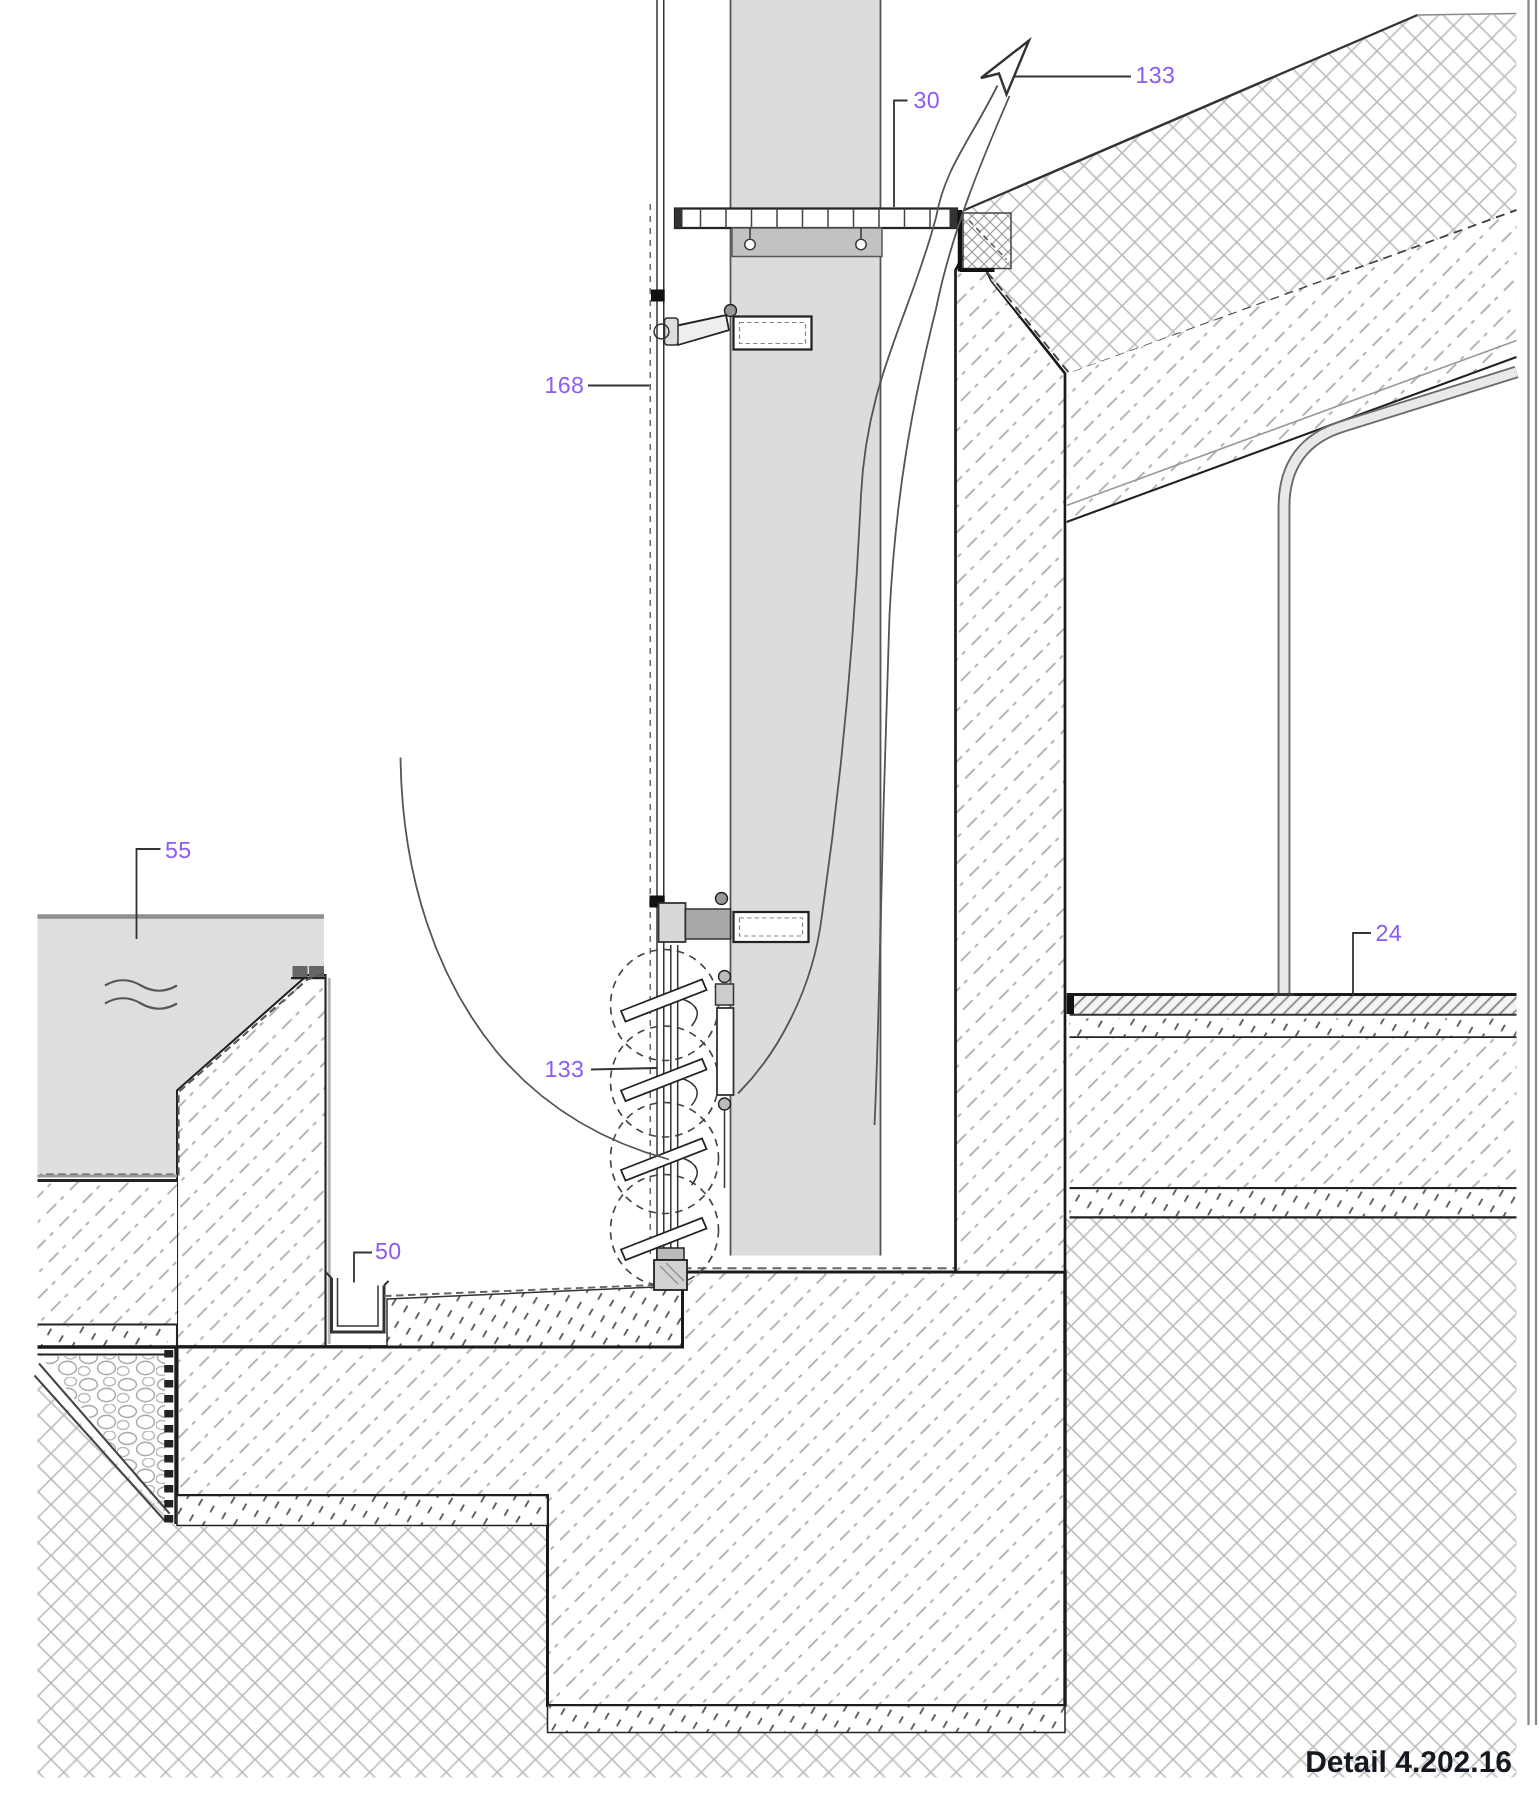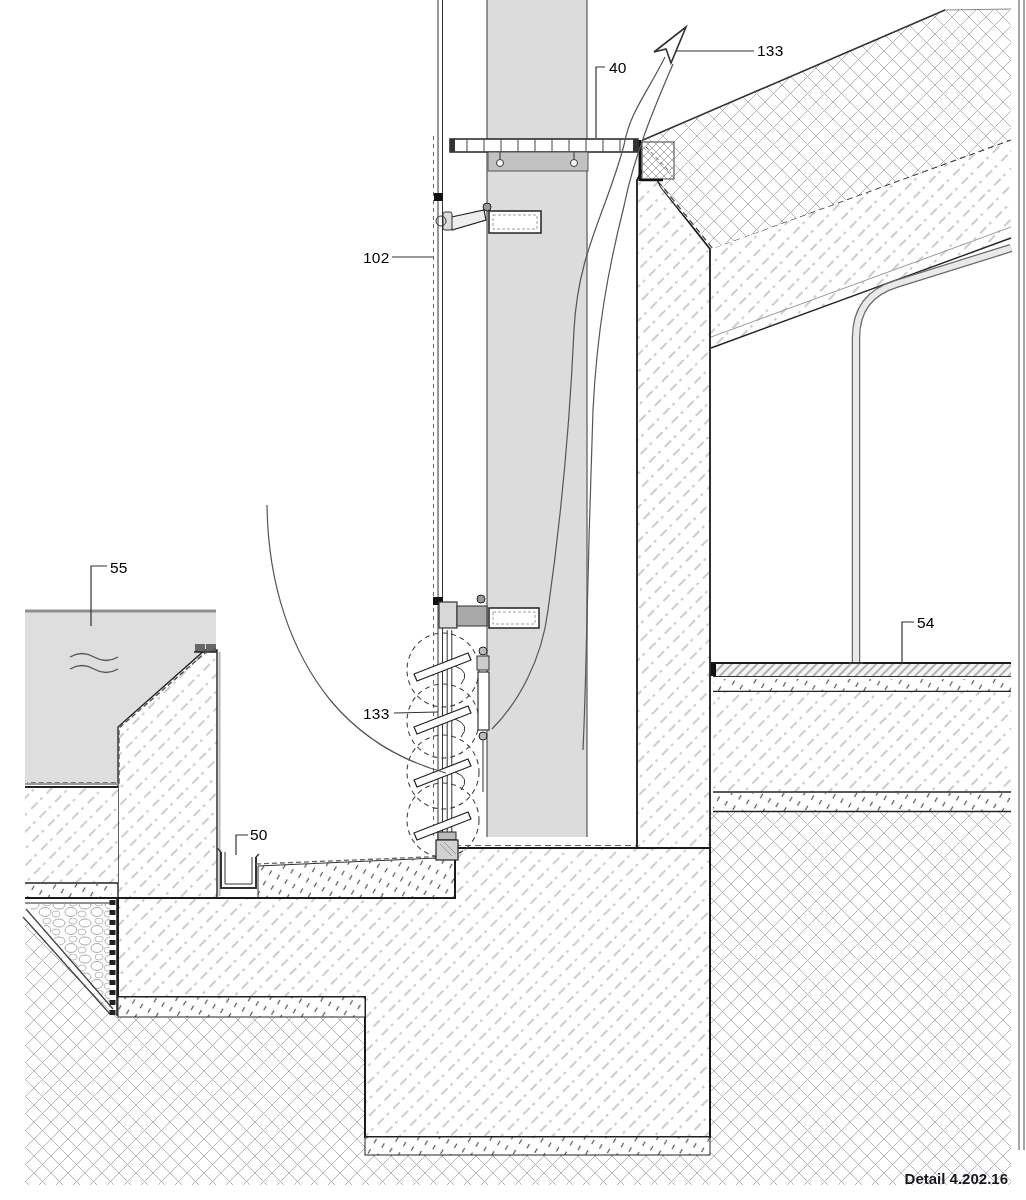--- a/index.html
+++ b/index.html
@@ -1,20 +1,20 @@
 <!DOCTYPE html>
 <html><head>
 <meta charset="utf-8">
 <style>
   html,body{margin:0;padding:0;background:#fff}
   .sheet{position:relative;width:1026px;height:1200px;background:#fff;overflow:hidden;
          font-family:"Liberation Sans",sans-serif}
   .sheet svg{position:absolute;left:0;top:0}
-  .callout{position:absolute;font-size:15.5px;color:#000000;letter-spacing:.2px;white-space:nowrap}
-  .sheet-title{position:absolute;right:18px;bottom:13px;font-size:15px;font-weight:bold;color:#14181f}
+  .callout{position:absolute;font-size:15.5px;color:#8b5cf6;letter-spacing:.2px;white-space:nowrap}
+  .sheet-title{position:absolute;right:18px;bottom:13px;font-size:20px;font-weight:bold;color:#14181f}
 </style>
 </head>
 <body>
 
 <div class="sheet">
 
 <svg width="1026" height="1200" viewBox="0 0 1026 1200">
   <defs>
 
     <pattern id="soilX" width="17" height="17" patternUnits="userSpaceOnUse">
@@ -249,23 +249,23 @@
   </g>
 
   <path d="M686,27 L654,52 L666,49 L671,63 Z" fill="#fff" stroke="#333" stroke-width="1.6"></path>
 
   <g>
     <line x1="1019" y1="0" x2="1019" y2="1150" stroke="#888" stroke-width="1.5"></line>
     <line x1="1024" y1="0" x2="1024" y2="1150" stroke="#888" stroke-width="1.5"></line>
   </g>
 </svg>
 
-<div class="callout" style="left:609px;top:59px">40</div>
+<div class="callout" style="left:609px;top:59px">30</div>
 <div class="callout" style="left:757px;top:42px">133</div>
-<div class="callout" style="left:363px;top:249px">102</div>
+<div class="callout" style="left:363px;top:249px">168</div>
 <div class="callout" style="left:110px;top:559px">55</div>
-<div class="callout" style="left:917px;top:614px">54</div>
+<div class="callout" style="left:917px;top:614px">24</div>
 <div class="callout" style="left:250px;top:826px">50</div>
 <div class="callout" style="left:363px;top:705px">133</div>
 
 <div class="sheet-title">Detail 4.202.16</div>
 
 </div>
 
 </body></html>

